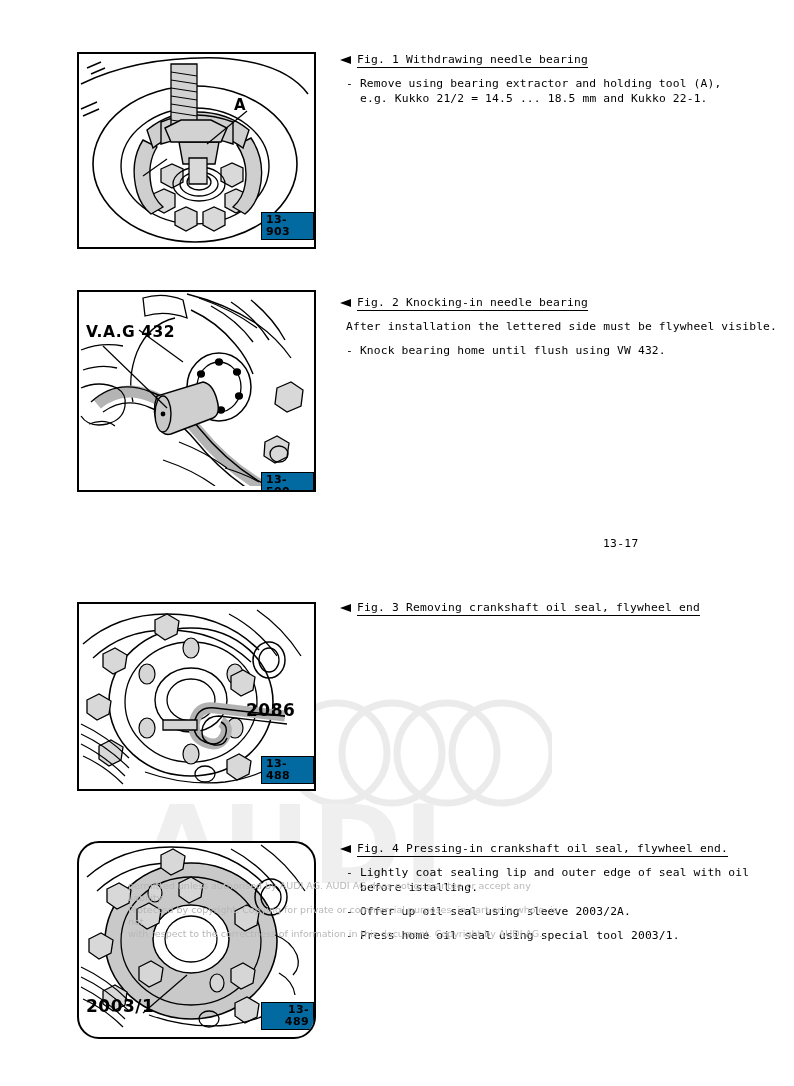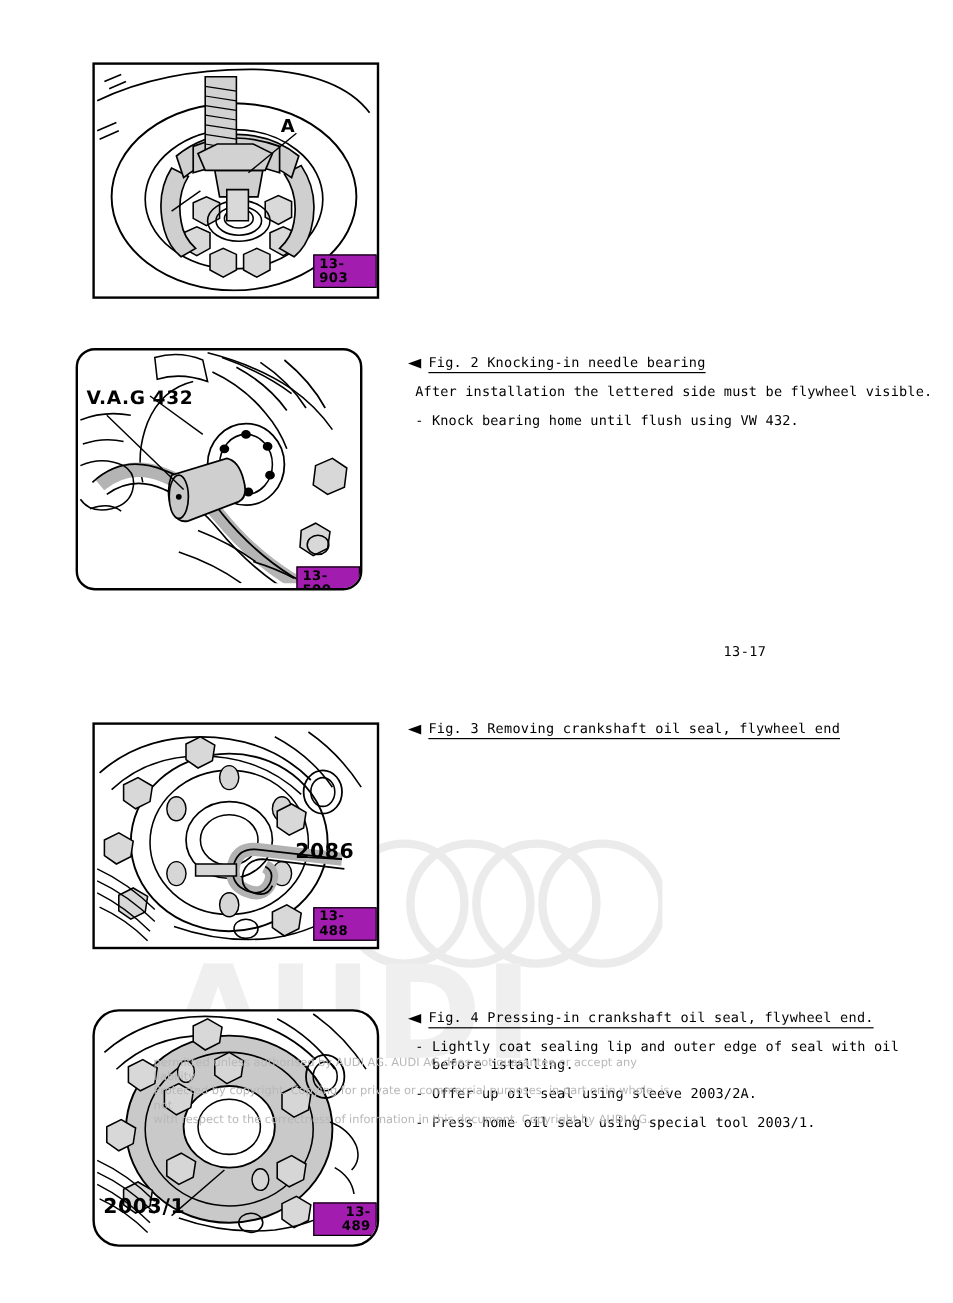--- a/index.html
+++ b/index.html
@@ -63,21 +63,21 @@
     border: 2.5px solid #000;
     background: #fff;
     overflow: hidden;
     z-index: 3;
   }
   .figbox svg { display: block; }
 
   .tag {
     position: absolute;
     border: 1.6px solid #000;
-    background: #a21caf;
+    background: #0369a1;
     font-family: "DejaVu Sans", "Liberation Sans", sans-serif;
     font-size: 11px;
     font-weight: bold;
     letter-spacing: 0.4px;
     padding: 1px 4px 1px 4px;
     line-height: 12px;
     color: #000;
   }
   .calloutlbl {
     position: absolute;
@@ -214,22 +214,32 @@
         <path d="M110 104 l18 0 l0 26 l-18 0 z" fill="#d9d9d9" stroke-width="1.3"></path>
 
         <path d="M128 90 L168 57" stroke-width="1.2"></path>
         <path d="M88 105 L64 122" stroke-width="1.2"></path>
       </g>
     </svg>
     <div class="calloutlbl" style="left:155px; top:42px; font-size:15px;">A</div>
     <div class="tag" style="left:182px; top:158px;">13-903</div>
   </div>
 
-
-  <div class="figbox" style="left:63px; top:290px; width:235px; height:198px;border-radius:16px;">
+  <div class="caption" style="left:340px; top:52px;">
+    <div class="cap-head">
+      <span class="arrow"></span>
+      <span class="head-text">Fig. 1 Withdrawing needle bearing</span>
+    </div>
+    <div class="cap-body">
+      <div class="cap-line">- Remove using bearing extractor and holding tool (A),</div>
+      <div class="cap-line indent">e.g. Kukko 21/2 = 14.5 ... 18.5 mm and Kukko 22-1.</div>
+    </div>
+  </div>
+
+  <div class="figbox" style="left:77px; top:290px; width:235px; height:198px;">
     <svg width="231" height="194" viewBox="0 0 231 194">
       <g stroke="#000" fill="none" stroke-width="1.3">
 
         <path d="M64 6 q20 -6 40 2 l4 18 q-22 -8 -42 -2 z" fill="#fff"></path>
         <path d="M108 2 q40 10 70 30 q20 14 34 34"></path>
         <path d="M120 6 q34 12 58 30"></path>
         <path d="M96 26 q-26 6 -38 34 q-10 26 -4 50"></path>
         <path d="M2 58 q20 -8 42 -4"></path>
         <path d="M4 78 q18 -6 34 -2"></path>
 

